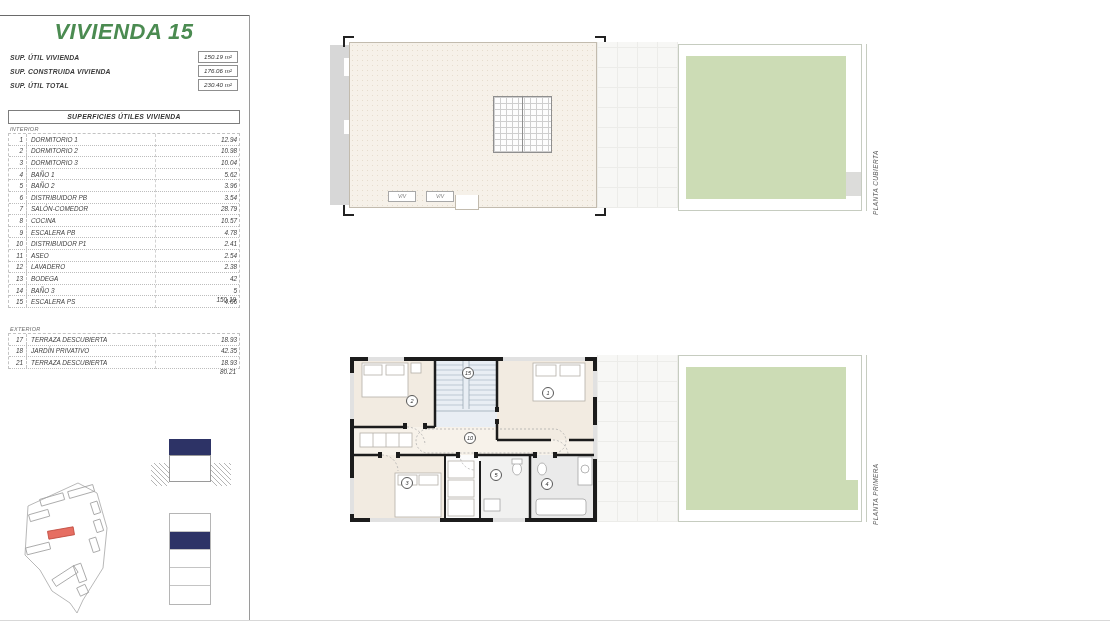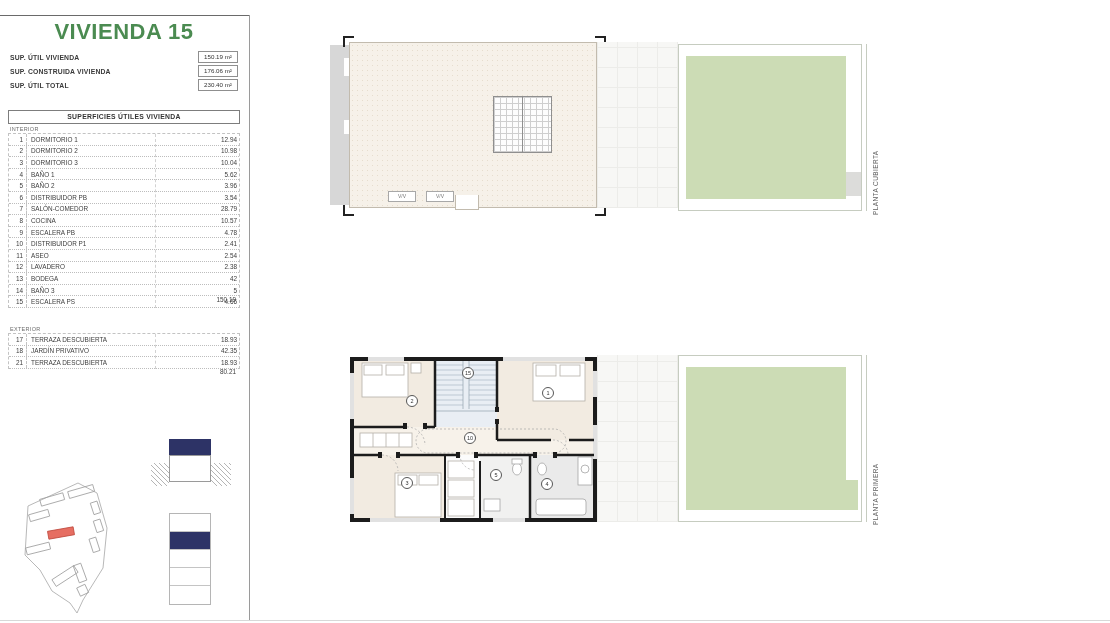--- a/index.html
+++ b/index.html
@@ -1,17 +1,17 @@
 <!DOCTYPE html>
 <html><head>
 <meta charset="utf-8">
 <style>
   html,body{margin:0;padding:0;background:#fff;}
   #page{position:relative;width:1110px;height:623px;background:#fff;overflow:hidden;
-        font-family:"Liberation Sans",sans-serif;color:#3c3c3c;}
+        font-family:"Liberation Sans",sans-serif;color:#3c3c3c;font-style:italic;}
   .abs{position:absolute;}
 
   
   #sidebar-topline{left:0;top:15px;width:249px;height:0;border-top:1px solid #6a6a6a;}
   #sidebar-divider{left:249px;top:15px;width:0;height:605px;border-left:1px solid #9a9a9a;}
   #page-bottomline{left:0;top:620px;width:1110px;height:0;border-top:1px solid #d8d8d8;}
 
   #title{left:0;top:19px;width:248px;text-align:center;font-size:22px;font-weight:bold;
          letter-spacing:.5px;color:#4b8b51;}
 

